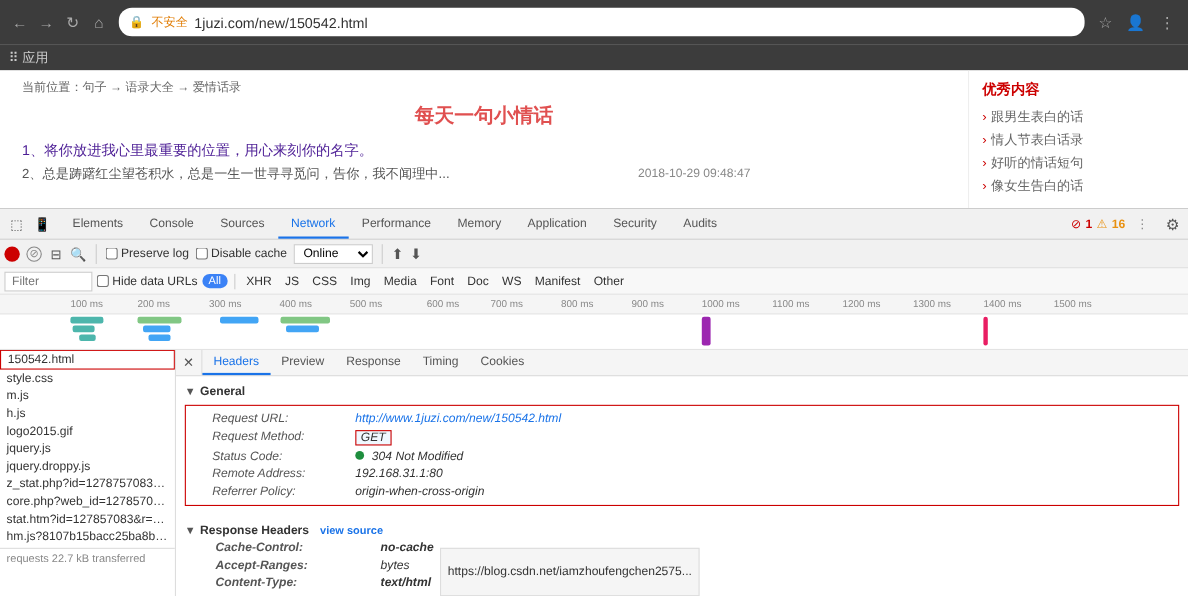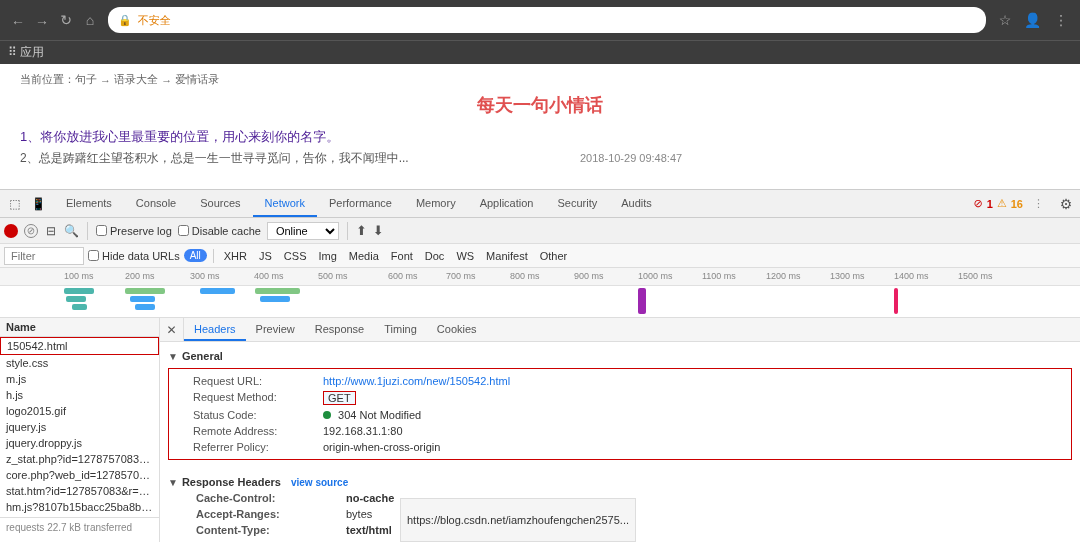--- a/index.html
+++ b/index.html
@@ -358,20 +358,21 @@
       gap: 4px;
     }
     .section-header .triangle { color: #555; font-size: 10px; }
     .section-content {
       padding-left: 12px;
     }
     .detail-row {
       display: flex;
       padding: 2px 16px;
       font-size: 11px;
+      font-style: italic;
     }
     .detail-label {
       color: #555;
       min-width: 130px;
       font-weight: normal;
     }
     .detail-value {
       color: #333;
       word-break: break-all;
     }
@@ -429,20 +430,21 @@
 <div class="browser-chrome">
   <div class="nav-buttons">
     <button class="nav-btn">←</button>
     <button class="nav-btn">→</button>
     <button class="nav-btn">↻</button>
     <button class="nav-btn">⌂</button>
   </div>
   <div class="address-bar-wrap">
     <span class="security-icon">🔒</span>
     <span style="font-size:11px;color:#e07b00;">不安全</span>
+    <span class="address-text">1juzi.com/new/150542.html</span>
   </div>
   <div class="browser-actions">
     <button class="browser-action-btn">☆</button>
     <button class="browser-action-btn">👤</button>
     <button class="browser-action-btn">⋮</button>
   </div>
 </div>
 
 <div class="bookmarks-bar">
   <span style="font-size:12px;color:#ccc;">⠿ 应用</span>
@@ -451,20 +453,27 @@
 <div class="main-area">
 
   <div class="webpage" style="position:relative;">
     <div class="webpage-left">
       <div class="breadcrumb">当前位置：句子 → 语录大全 → 爱情话录</div>
       <div class="page-title">每天一句小情话</div>
       <div class="page-content">1、将你放进我心里最重要的位置，用心来刻你的名字。</div>
       <div class="page-content page-content-line2">2、总是踌躇红尘望苍积水，总是一生一世寻寻觅问，告你，我不闻理中...</div>
     </div>
     <span class="timestamp">2018-10-29 09:48:47</span>
+    <div class="webpage-right">
+      <div class="sidebar-title">优秀内容</div>
+      <div class="sidebar-item">跟男生表白的话</div>
+      <div class="sidebar-item">情人节表白话录</div>
+      <div class="sidebar-item">好听的情话短句</div>
+      <div class="sidebar-item">像女生告白的话</div>
+    </div>
   </div>
 
   <div class="devtools">
 
     <div class="devtools-tabs-bar">
       <div class="devtools-side-icons">
         <button class="dt-icon-btn">⬚</button>
         <button class="dt-icon-btn">📱</button>
       </div>
       <div class="devtools-tab">Elements</div>
@@ -563,21 +572,20 @@
         <div class="tl-bar" style="left:255px;top:2px;width:45px;background:#81c784;"></div>
         <div class="tl-bar" style="left:260px;top:10px;width:30px;background:#42a5f5;"></div>
         <div class="tl-bar" style="left:638px;top:2px;width:8px;background:#9c27b0;height:26px;"></div>
         <div class="tl-bar" style="left:894px;top:2px;width:4px;background:#e91e63;height:26px;"></div>
       </div>
     </div>
 
     <div class="content-area">
 
       <div class="files-list">
-        <div class="files-list-header">Name</div>
         <div class="file-item selected-red" style="border:1px solid #c00;">150542.html</div>
         <div class="file-item">style.css</div>
         <div class="file-item">m.js</div>
         <div class="file-item">h.js</div>
         <div class="file-item">logo2015.gif</div>
         <div class="file-item">jquery.js</div>
         <div class="file-item">jquery.droppy.js</div>
         <div class="file-item">z_stat.php?id=12787570834&amp;...</div>
         <div class="file-item">core.php?web_id=127857083...</div>
         <div class="file-item">stat.htm?id=127857083&amp;r=h...</div>

